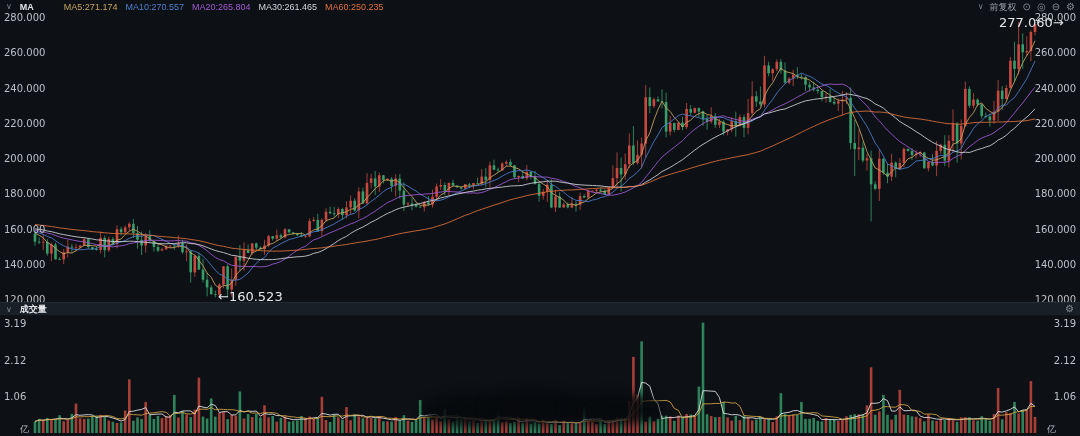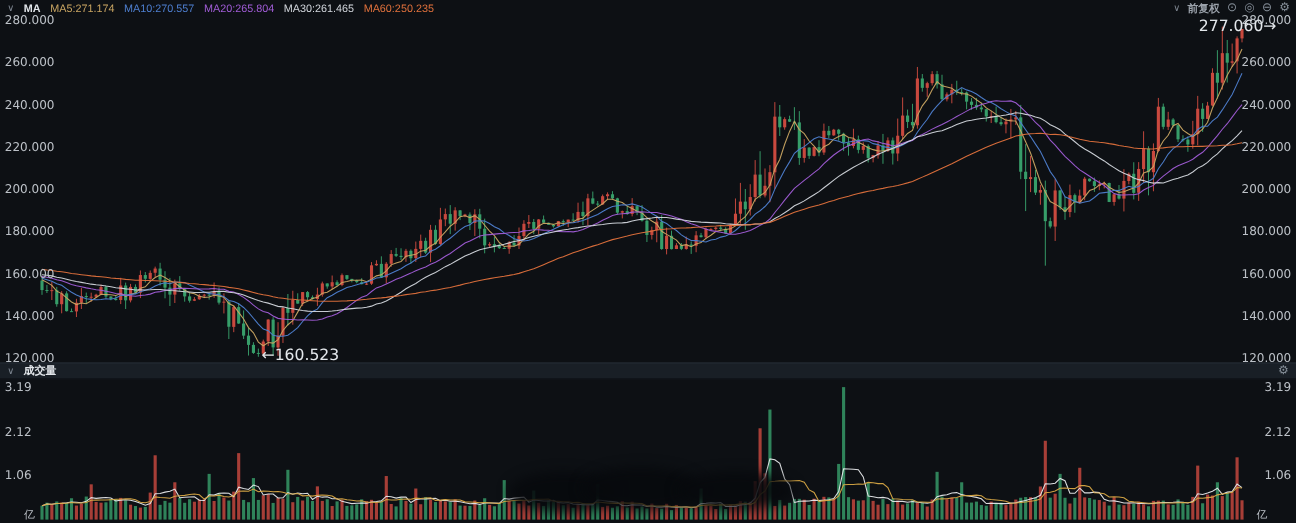--- a/index.html
+++ b/index.html
@@ -4,21 +4,21 @@
 <style>
   html,body{margin:0;padding:0;background:#0d1014;}
   #app{position:relative;width:1080px;height:436px;background:#0d1014;overflow:hidden;
        font-family:"Liberation Sans",sans-serif;color:#c2c6cc;-webkit-font-smoothing:antialiased;}
   #chart-svg{position:absolute;left:0;top:0;}
   .hdr-row{position:absolute;display:flex;align-items:center;gap:8px;font-size:9px;line-height:12px;white-space:nowrap;}
   #price-header{left:6px;top:1px;}
   #price-controls{right:5px;top:1px;gap:6px;}
   .chev{color:#7d8590;font-size:8px;}
   .ind-label{color:#e2e6ea;font-weight:bold;}
-  .adj-label{color:#9aa1aa;font-weight:bold;}
+  .adj-label{color:#9aa1aa;}
   .circle-icon{display:inline-block;color:#848d97;font-size:10px;line-height:12px;}
   #vol-header{position:absolute;left:0;top:302px;width:1080px;height:14px;background:#191f26;
       border-top:1px solid #232a32;border-bottom:1px solid #10141a;display:flex;align-items:center;
       gap:8px;padding-left:6px;box-sizing:border-box;font-size:9px;white-space:nowrap;}
   #vol-gear{position:absolute;right:6px;top:303px;color:#848d97;font-size:10px;}
   .panel-title{color:#e2e6ea;font-weight:bold;}
   .axis-label{position:absolute;font-size:10px;color:#bcc1c7;font-family:"DejaVu Sans",sans-serif;pointer-events:none;}
   .al{left:4px;} .ar{right:4px;}
   .unit-label{position:absolute;font-size:9px;color:#bcc1c7;top:423px;}
   .annot{position:absolute;font-size:13px;color:#e3e7eb;font-family:"DejaVu Sans",sans-serif;pointer-events:none;}
@@ -560,21 +560,21 @@
       <span class="axis-label ar" style="top: 294px;">120.000</span>
       <span class="axis-label ar" style="top: 317.626px;">3.19</span>
       <span class="axis-label ar" style="top: 354.648px;">2.12</span>
       <span class="axis-label ar" style="top: 391.324px;">1.06</span>
     </div>
 
   <div id="price-header" class="hdr-row">
     <span class="chev">∨</span>
     <span class="ind-label">MA</span>
     <span id="ma-legend" class="hdr-row" style="position:static">
-        <span style="color: rgb(201, 165, 98);">MA5:271.174</span>
+        <span style="color: rgb(201, 165, 98); margin-left: 22px;">MA5:271.174</span>
         <span style="color: rgb(78, 127, 208);">MA10:270.557</span>
         <span style="color: rgb(160, 92, 214);">MA20:265.804</span>
         <span style="color: rgb(210, 214, 220);">MA30:261.465</span>
         <span style="color: rgb(224, 113, 60);">MA60:250.235</span>
       </span>
   </div>
 
   <div id="price-controls" class="hdr-row">
     <span class="chev">∨</span>
     <span class="adj-label">前复权</span>

